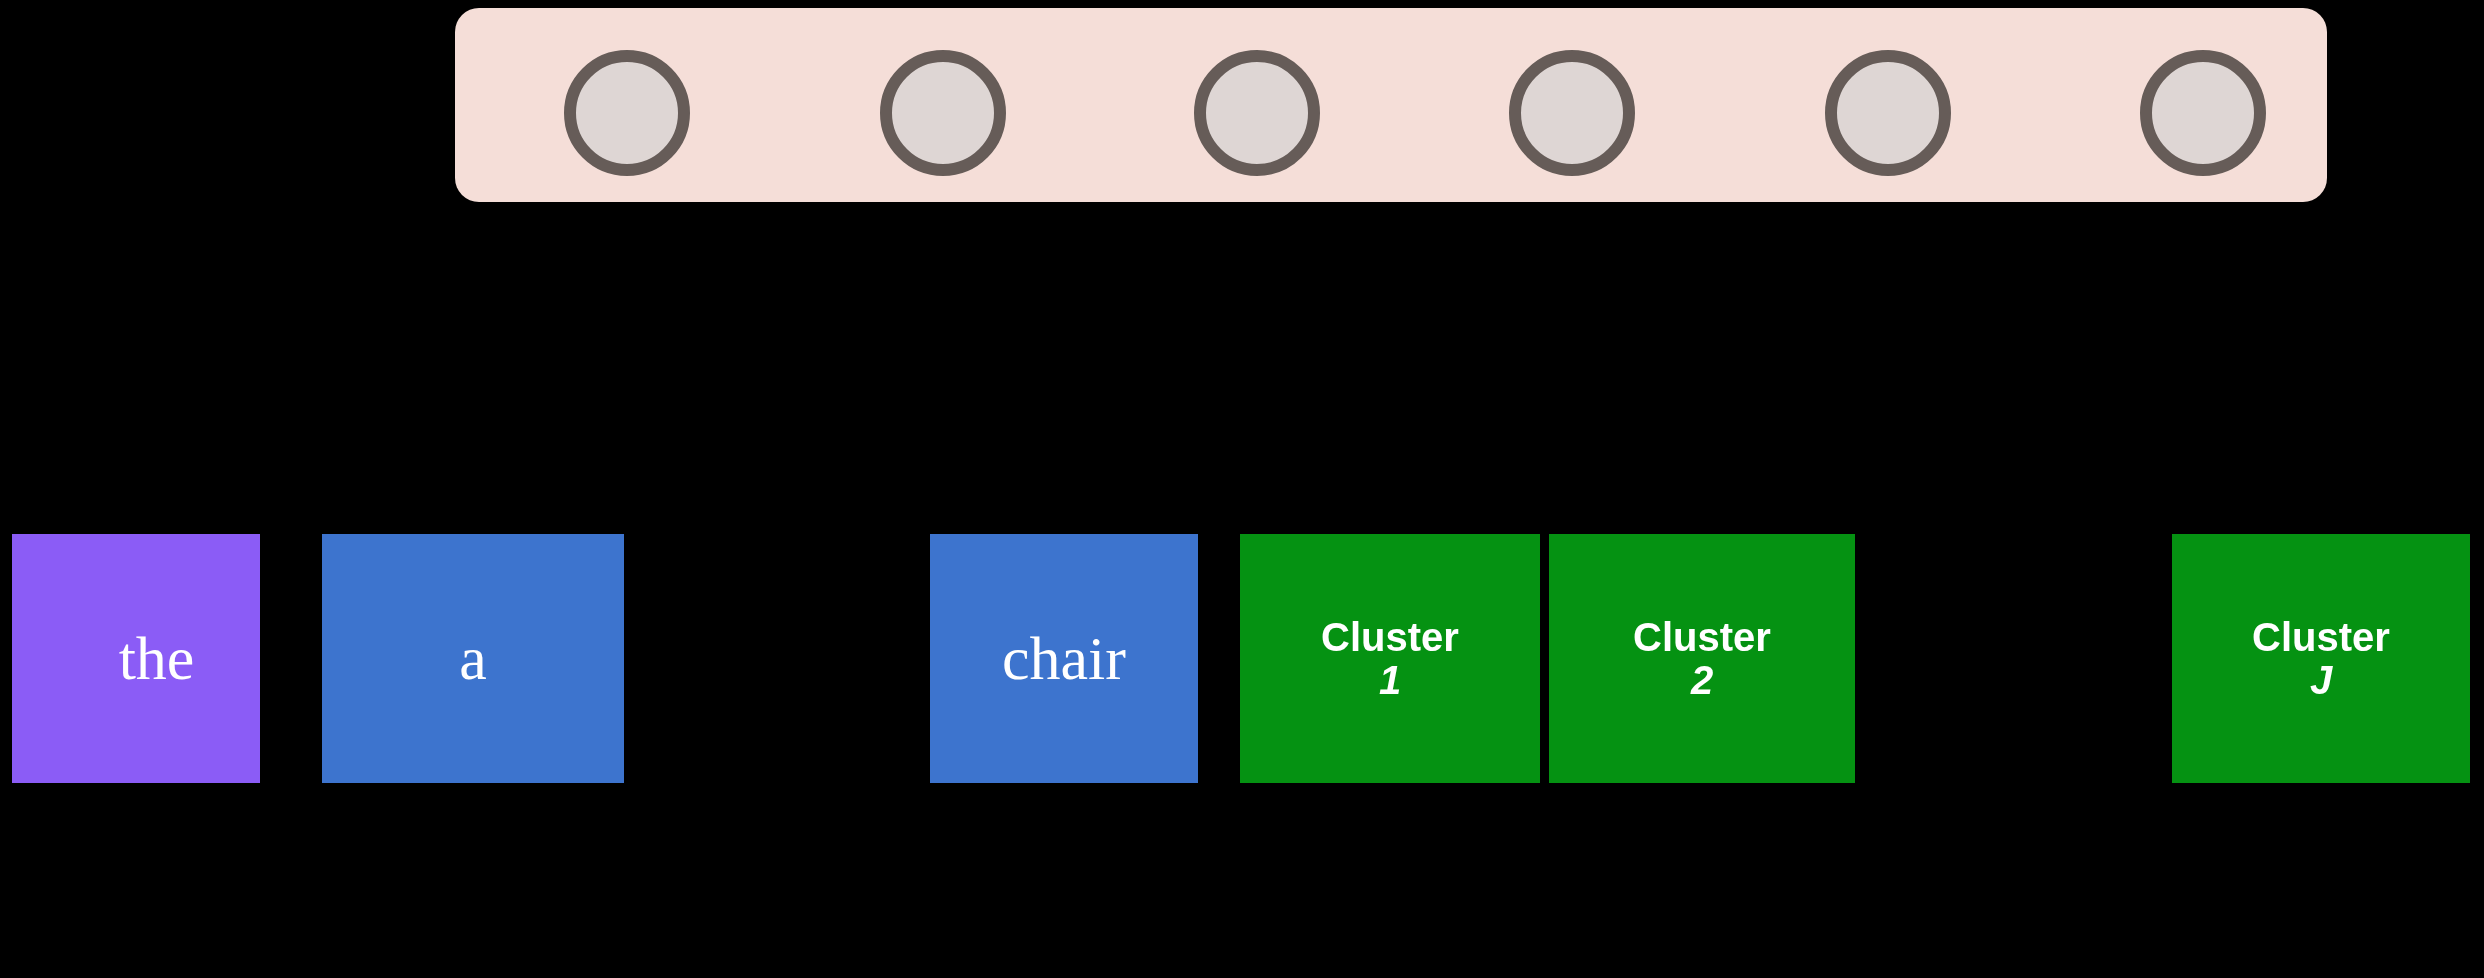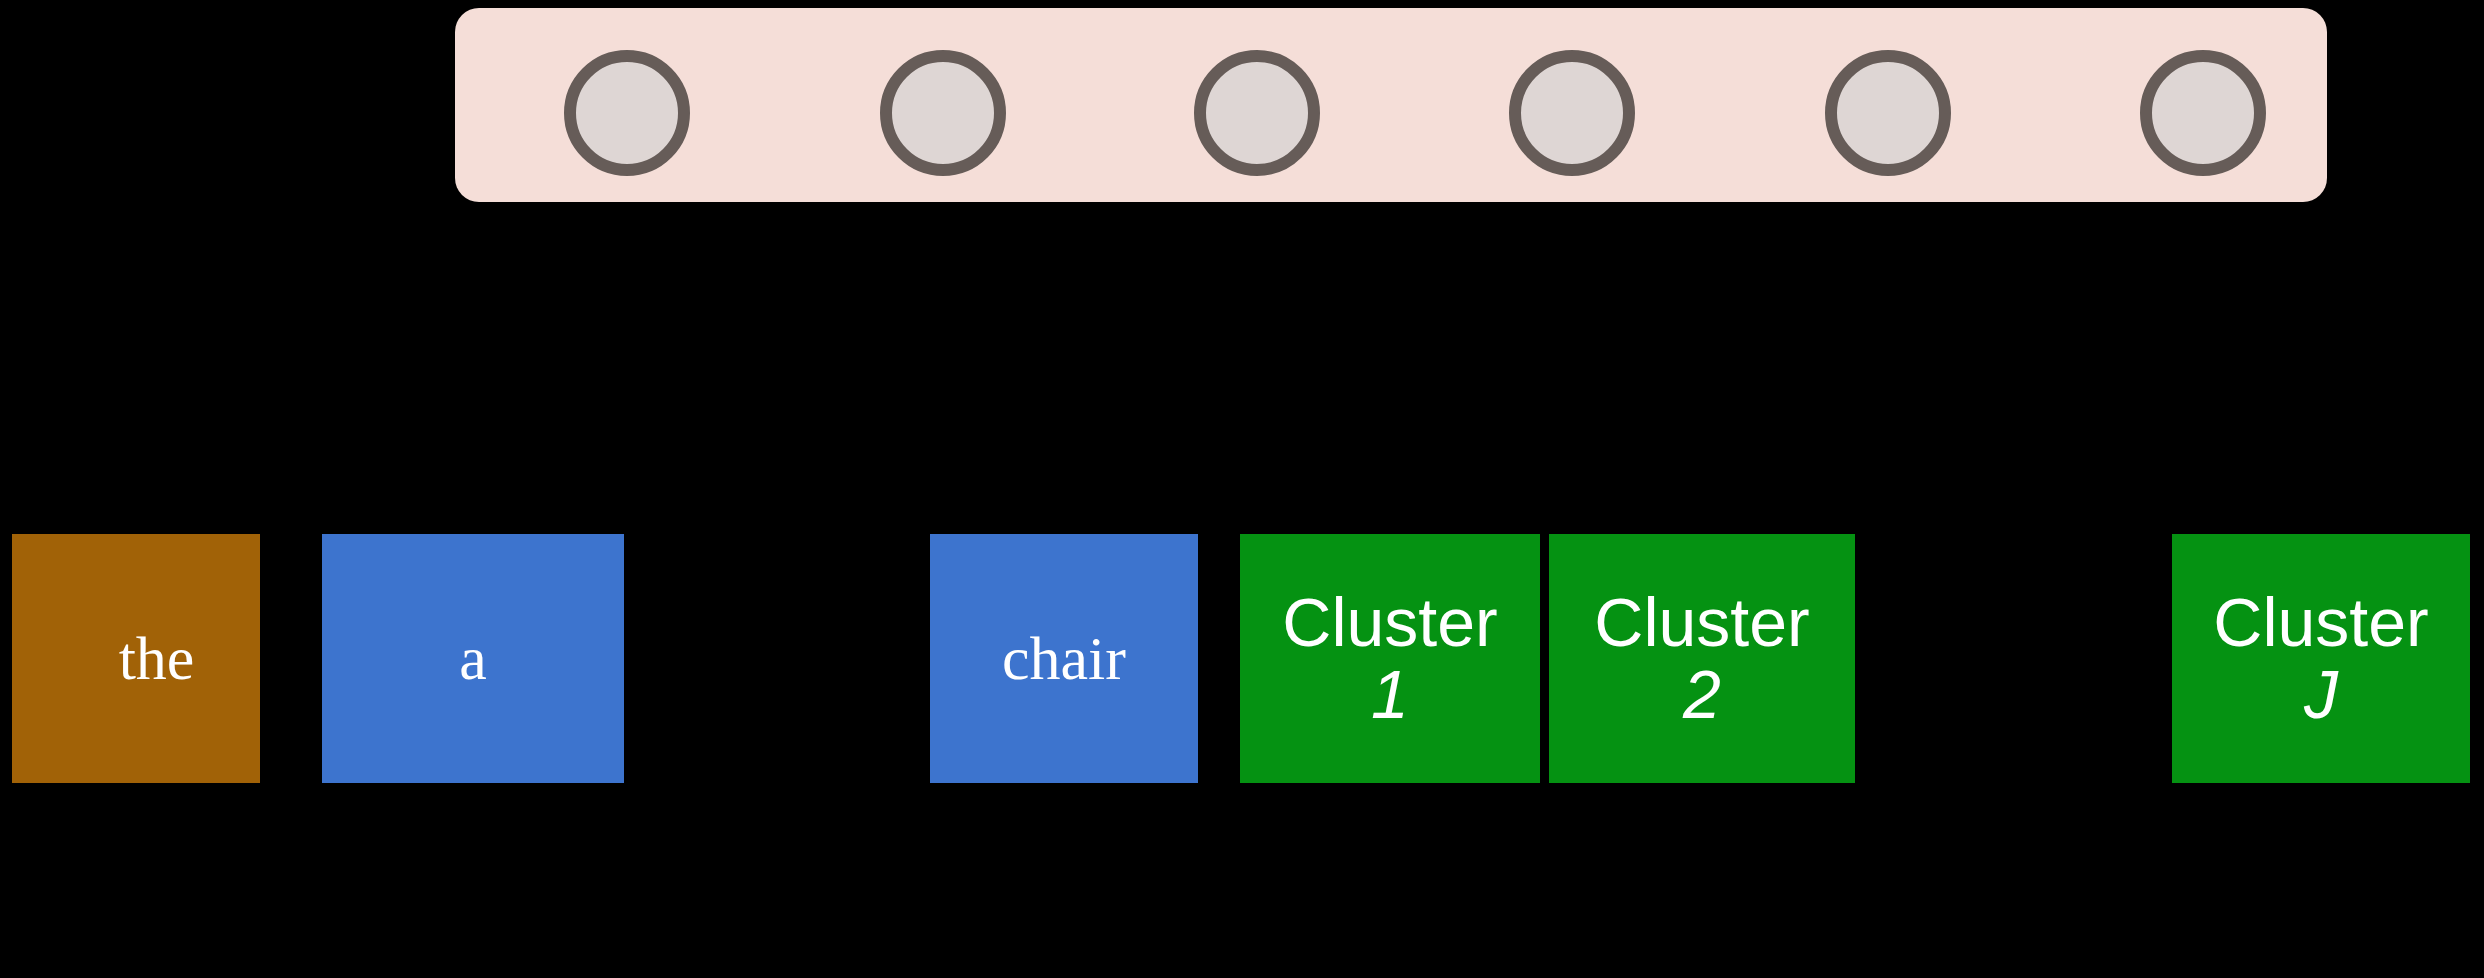--- a/index.html
+++ b/index.html
@@ -64,22 +64,22 @@
   }
   .cell.word {
     background: #3d74ce;
     font-family: "Liberation Serif", serif;
     font-size: 62px;
     font-weight: 400;
   }
   .cell.cluster {
     background: #059212;
     font-family: "Liberation Sans", sans-serif;
-    font-size: 68px;
-    font-weight: 400;
+    font-size: 40px;
+    font-weight: 700;
   }
   .cell.cluster .cluster-label {
     display: block;
   }
   .cell.cluster .cluster-index {
     display: block;
     font-style: italic;
     margin-top: 2px;
   }
 </style>
@@ -91,21 +91,21 @@
   <div class="encoder-bar" style="background: rgb(245, 222, 216);">
       <div class="encoder-node" style="left: 109px; background: rgb(222, 214, 212); border-color: rgb(102, 92, 88);"></div>
       <div class="encoder-node" style="left: 425px; background: rgb(222, 214, 212); border-color: rgb(102, 92, 88);"></div>
       <div class="encoder-node" style="left: 739px; background: rgb(222, 214, 212); border-color: rgb(102, 92, 88);"></div>
       <div class="encoder-node" style="left: 1054px; background: rgb(222, 214, 212); border-color: rgb(102, 92, 88);"></div>
       <div class="encoder-node" style="left: 1370px; background: rgb(222, 214, 212); border-color: rgb(102, 92, 88);"></div>
       <div class="encoder-node" style="left: 1685px; background: rgb(222, 214, 212); border-color: rgb(102, 92, 88);"></div>
     </div>
 
   <div class="token-row">
-      <div class="cell word" style="left: 12px; width: 248px; background: #a16207; padding-left: 41px;">
+      <div class="cell word" style="left: 12px; width: 248px; background: #8b5cf6; padding-left: 41px;">
         <span>the</span>
       </div>
       <div class="cell word" style="left: 322px; width: 302px; background: rgb(61, 116, 206);">
         <span>a</span>
       </div>
       <div class="cell word" style="left: 930px; width: 268px; background: rgb(61, 116, 206);">
         <span>chair</span>
       </div>
       <div class="cell cluster" style="left: 1240px; width: 300px; background: rgb(5, 146, 18);">
         <span class="cluster-label">Cluster</span>

